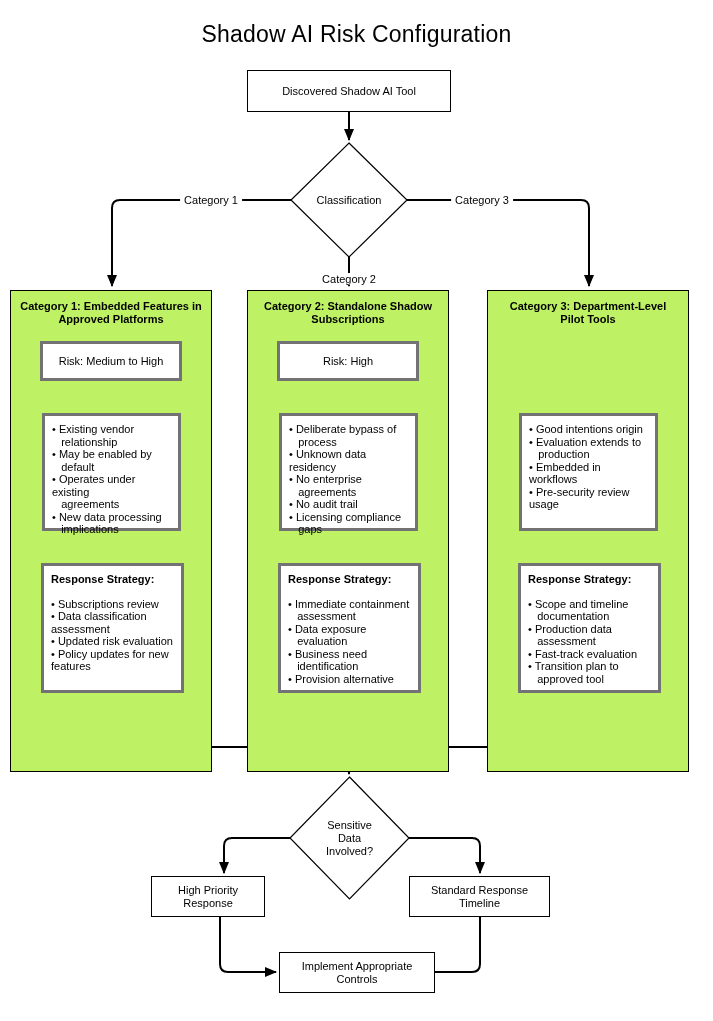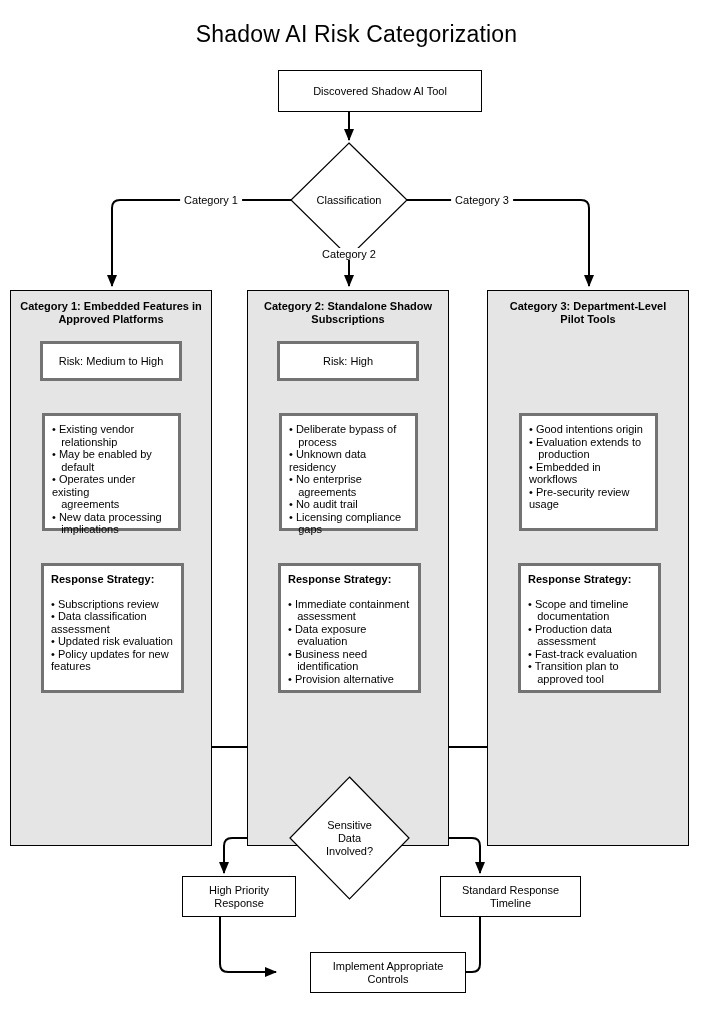--- a/index.html
+++ b/index.html
@@ -4,23 +4,23 @@
 <style>
   html,body{margin:0;padding:0;background:#ffffff;}
   body{width:713px;height:1021px;overflow:hidden;
        font-family:"Liberation Sans","DejaVu Sans",sans-serif;color:#000;}
   .canvas{position:relative;width:713px;height:1021px;background:#fff;}
   svg.connectors{position:absolute;left:0;top:0;width:713px;height:1021px;}
   .diagram-title{position:absolute;left:0;top:21px;width:713px;text-align:center;
        font-size:23px;letter-spacing:.2px;}
   .node{position:absolute;background:#fff;border:1.5px solid #000;box-sizing:border-box;
        display:flex;align-items:center;justify-content:center;text-align:center;
-       font-size:11px;line-height:13px;white-space:pre-line;margin-left:31px;}
-  .col{position:absolute;background:#e5e5e5;border:1.5px solid #000;box-sizing:border-box;
-       width:202px;top:290px;height:556px;}
+       font-size:11px;line-height:13px;white-space:pre-line;}
+  .col{position:absolute;background:#bef264;border:1.5px solid #000;box-sizing:border-box;
+       width:202px;top:290px;height:482px;}
   .col-title{font-weight:bold;font-size:11px;line-height:13px;text-align:center;
        white-space:pre-line;margin-top:9px;}
   .inner{position:absolute;background:#fff;border:3px solid #737373;box-sizing:border-box;
        font-size:11px;}
   .risk{display:flex;align-items:center;justify-content:center;text-align:center;}
   .chars{padding:7px 3px 4px 7px;line-height:12.5px;}
   .resp{padding:7px 3px 0 7px;line-height:12.5px;}
   .resp-title{font-weight:bold;margin:0 0 12px 0;}
   .bullet-item{white-space:pre-wrap;}
   .diamond{position:absolute;}
@@ -49,33 +49,33 @@
       <path d="M407,200 H581 Q589,200 589,208 V286" marker-end="url(#arw)"></path>
       <path d="M112,720 V739 Q112,747 120,747 H581 Q589,747 589,739 V720"></path>
       <path d="M349,720 V774" marker-end="url(#arw)"></path>
       <path d="M290,838 H232 Q224,838 224,846 V873" marker-end="url(#arw)"></path>
       <path d="M409,838 H472 Q480,838 480,846 V873" marker-end="url(#arw)"></path>
       <path d="M220,917 V964 Q220,972 228,972 H276" marker-end="url(#arw)"></path>
       <path d="M480,917 V964 Q480,972 472,972 H424" marker-end="url(#arw)"></path>
     </g>
   </svg>
 
-  <div class="diagram-title">Shadow AI Risk Categorization</div>
+  <div class="diagram-title">Shadow AI Risk Configuration</div>
 
   <div class="node" style="left:247px;top:70px;width:204px;height:42px">Discovered Shadow AI Tool</div>
 
   <div class="diamond" style="left:291px;top:143px;width:116px;height:114px">
     <svg width="116" height="114" viewBox="0 0 116 114">
       <polygon points="58,0 116,57 58,114 0,57" fill="#fff" stroke="#000" stroke-width="1.2"></polygon>
     </svg>
     <div class="diamond-label">Classification</div>
   </div>
 
   <div class="branch-label" style="left:211px;top:200px">Category 1</div>
-  <div class="branch-label" style="left:349px;top:254px">Category 2</div>
+  <div class="branch-label" style="left:349px;top:279px">Category 2</div>
   <div class="branch-label" style="left:482px;top:200px">Category 3</div>
 
   <div class="col" style="left:10px">
     <div class="col-title">Category 1: Embedded Features in
 Approved Platforms</div>
     <div class="inner risk" style="left:29px;top:50px;width:142px;height:40px">Risk: Medium to High</div>
     <div class="inner chars" style="left:31px;top:122px;width:139px;height:118px">
         <div class="bullet-item">• Existing vendor
    relationship</div>
         <div class="bullet-item">• May be enabled by

